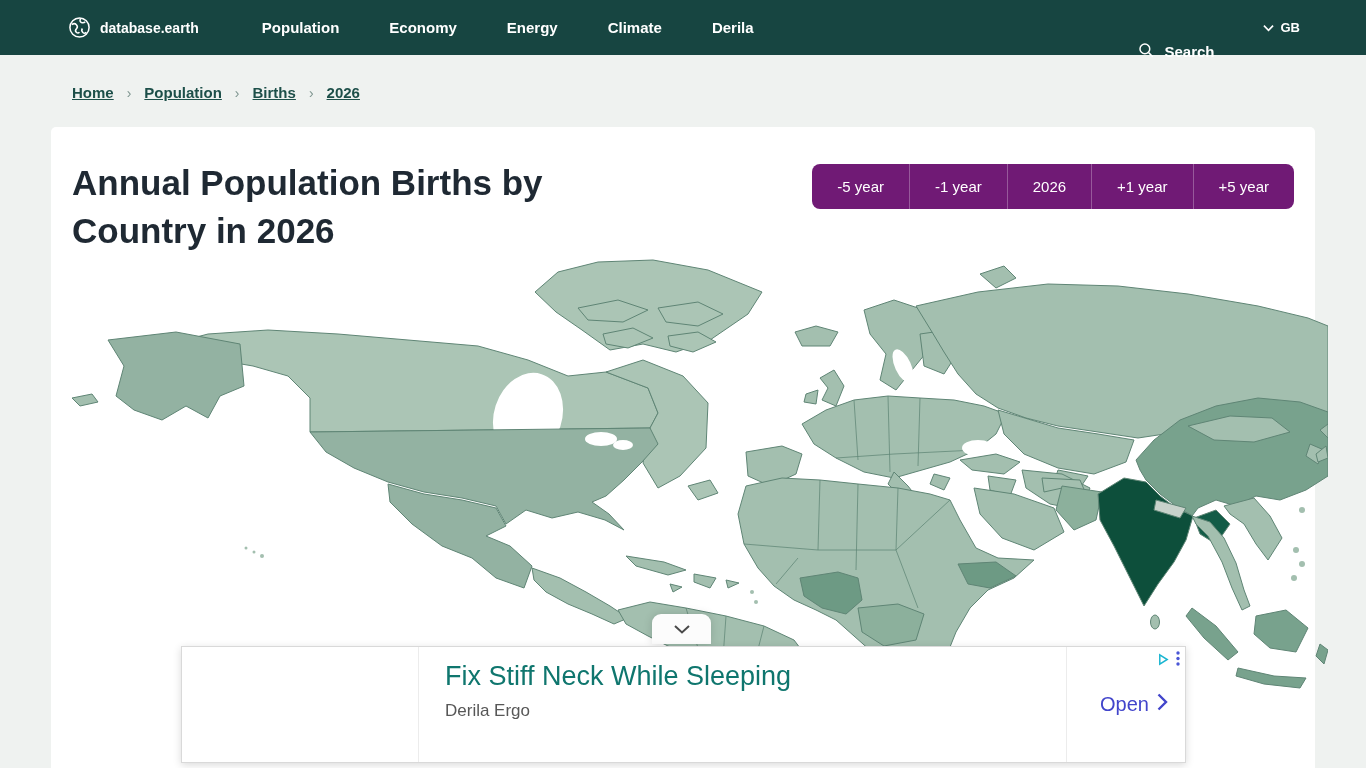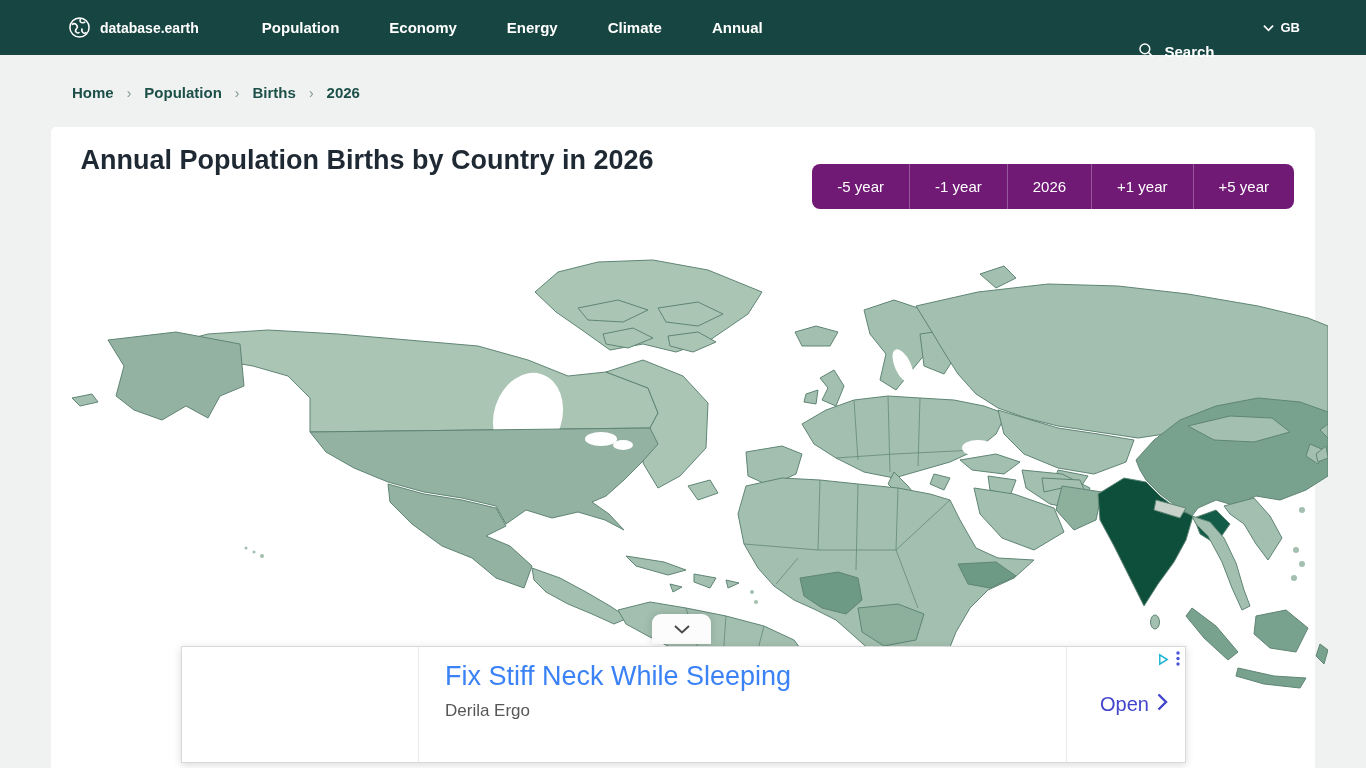--- a/index.html
+++ b/index.html
@@ -17,28 +17,28 @@
   .nav-right { margin-left:auto; display:flex; align-items:center; gap:48px;
     margin-right:66px; }
   .searchbox { display:flex; align-items:center; gap:9px; font-size:15px;
     font-weight:700; cursor:pointer;margin-top:48px; }
   .locale { display:flex; align-items:center; gap:7px; font-size:13px;
     font-weight:700; cursor:pointer; }
 
   
   .crumbs { position:absolute; left:72px; top:84px; display:flex;
     align-items:center; gap:13px; font-size:15px; font-weight:700; }
-  .crumb { color:#1d4f49; cursor:pointer; }
+  .crumb { color:#1d4f49; cursor:pointer;text-decoration:underline; }
   .crumb-sep { color:#7e958f; font-size:14px; font-weight:400; }
 
   
   .card { position:absolute; left:51px; top:127px; width:1264px; height:700px;
     background:#fff; border-radius:5px; }
-  .page-title { position:absolute; left:21px; top:15px; width:590px;
-    font-size:27px; line-height:1.37; font-weight:700; color:#1f2933;text-align:center; }
+  .page-title { position:absolute; left:21px; top:32px; width:590px;
+    font-size:35px; line-height:1.37; font-weight:700; color:#1f2933; }
   .yearnav { position:absolute; right:21px; top:37px; display:flex; height:45px;
     border-radius:8px; overflow:hidden; }
   .yearbtn { background:#701a75; color:#fff; font-size:15px; font-weight:400;
     border:none; padding:0 25px; cursor:pointer; font-family:inherit; }
   .yearbtn + .yearbtn { border-left:1px solid rgba(255,255,255,0.28); }
 
   
   .map-wrap { position:absolute; left:7px; top:121px; width:1270px; height:520px; }
   .map-wrap svg { display:block; }
   .map-wrap path, .map-wrap ellipse.land { stroke:#5f8575; stroke-width:1;
@@ -54,21 +54,21 @@
     background:#fcfcfc; border-radius:9px 9px 0 0; z-index:5; cursor:pointer;
     box-shadow:0 0 10px rgba(0,0,0,0.14); display:flex; align-items:center;
     justify-content:center; }
 
   
   .ad { position:absolute; left:181px; top:646px; width:1005px; height:117px;
     background:#fff; border:1px solid #d9d9d9; display:flex; z-index:6;
     box-shadow:0 2px 8px rgba(0,0,0,0.15); }
   .ad-img { width:237px; border-right:1px solid #ececec; background:#fff; }
   .ad-main { flex:1; padding:14px 10px 10px 26px; }
-  .ad-headline { font-size:27px; color:#3b82f6; margin-bottom:9px; }
+  .ad-headline { font-size:27px; color:#0f766e; margin-bottom:9px; }
   .ad-body { font-size:17px; color:#7e7e7e; margin-bottom:10px; }
   .ad-advertiser { font-size:17px; color:#575757; }
   .ad-cta { width:119px; border-left:1px solid #ececec; display:flex;
     align-items:center; justify-content:center; gap:8px; color:#4245cb;
     font-size:20px; cursor:pointer;padding-left:16px; }
   .ad-icons { position:absolute; right:5px; top:4px; display:flex;
     align-items:center; gap:6px; }
 </style>
 </head>
 <body>
@@ -81,21 +81,21 @@
         <path d="M4,9 C8,6 11,11 9,13 C6,16 10,19 12,17 M13,3 C11,7 16,8 18,6 M15,13 C13,16 17,20 19,17"></path>
       </svg>
     </span>
     <span>database.earth</span>
   </div>
   <div class="navlinks">
     <span class="navlink">Population</span>
     <span class="navlink">Economy</span>
     <span class="navlink">Energy</span>
     <span class="navlink">Climate</span>
-    <span class="navlink">Annual</span>
+    <span class="navlink">Derila</span>
   </div>
   <div class="nav-right">
     <div class="searchbox">
       <span>
         <svg width="18" height="18" viewBox="0 0 24 24" fill="none" stroke="#fff" stroke-width="2">
           <circle cx="10.5" cy="10.5" r="6.5"></circle>
             <line x1="15.5" y1="15.5" x2="21" y2="21"></line>
         </svg>
       </span>
       <span>Search</span>

